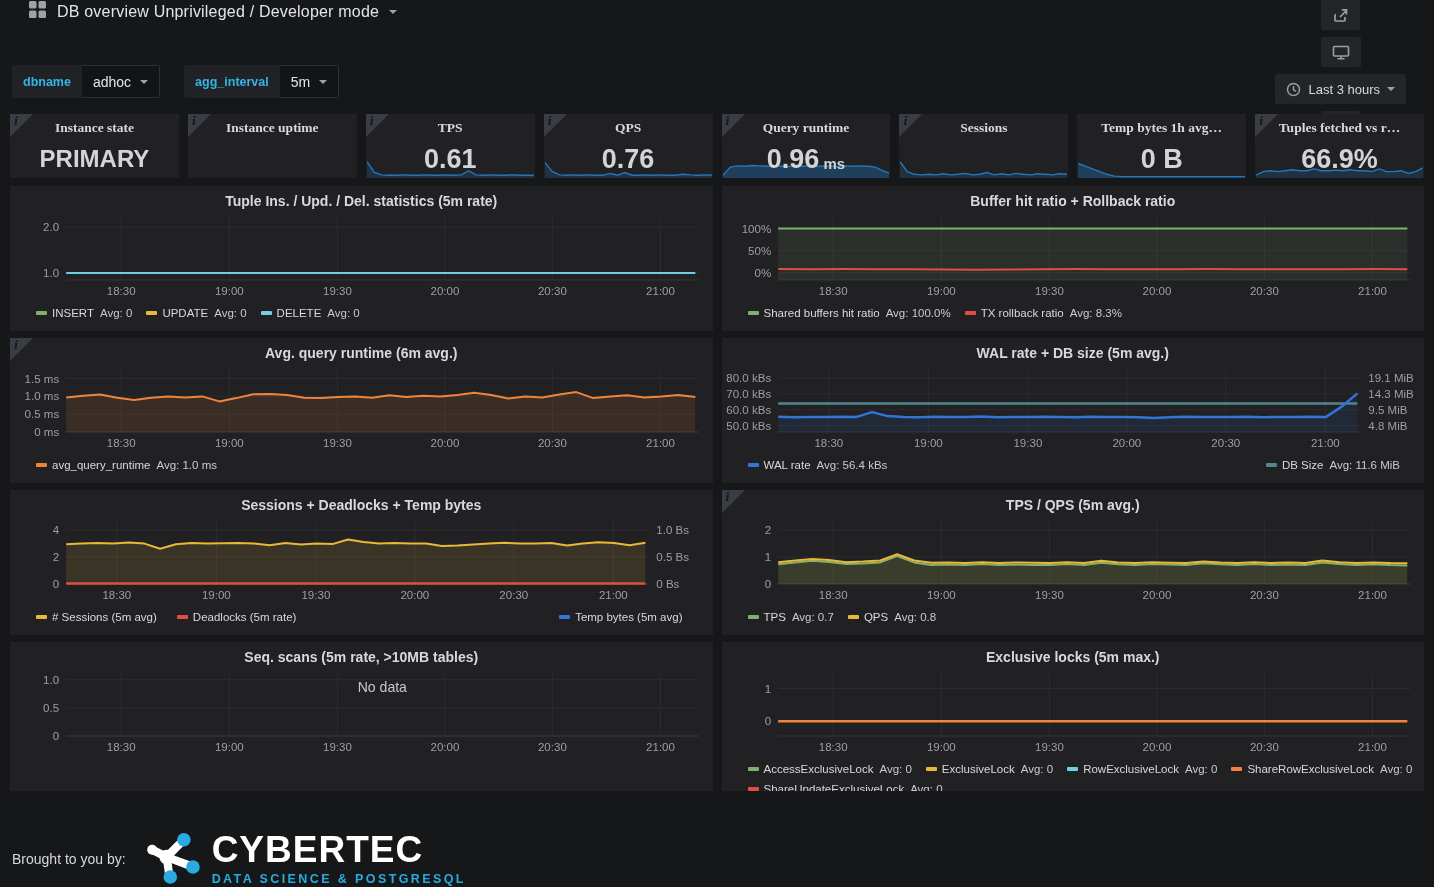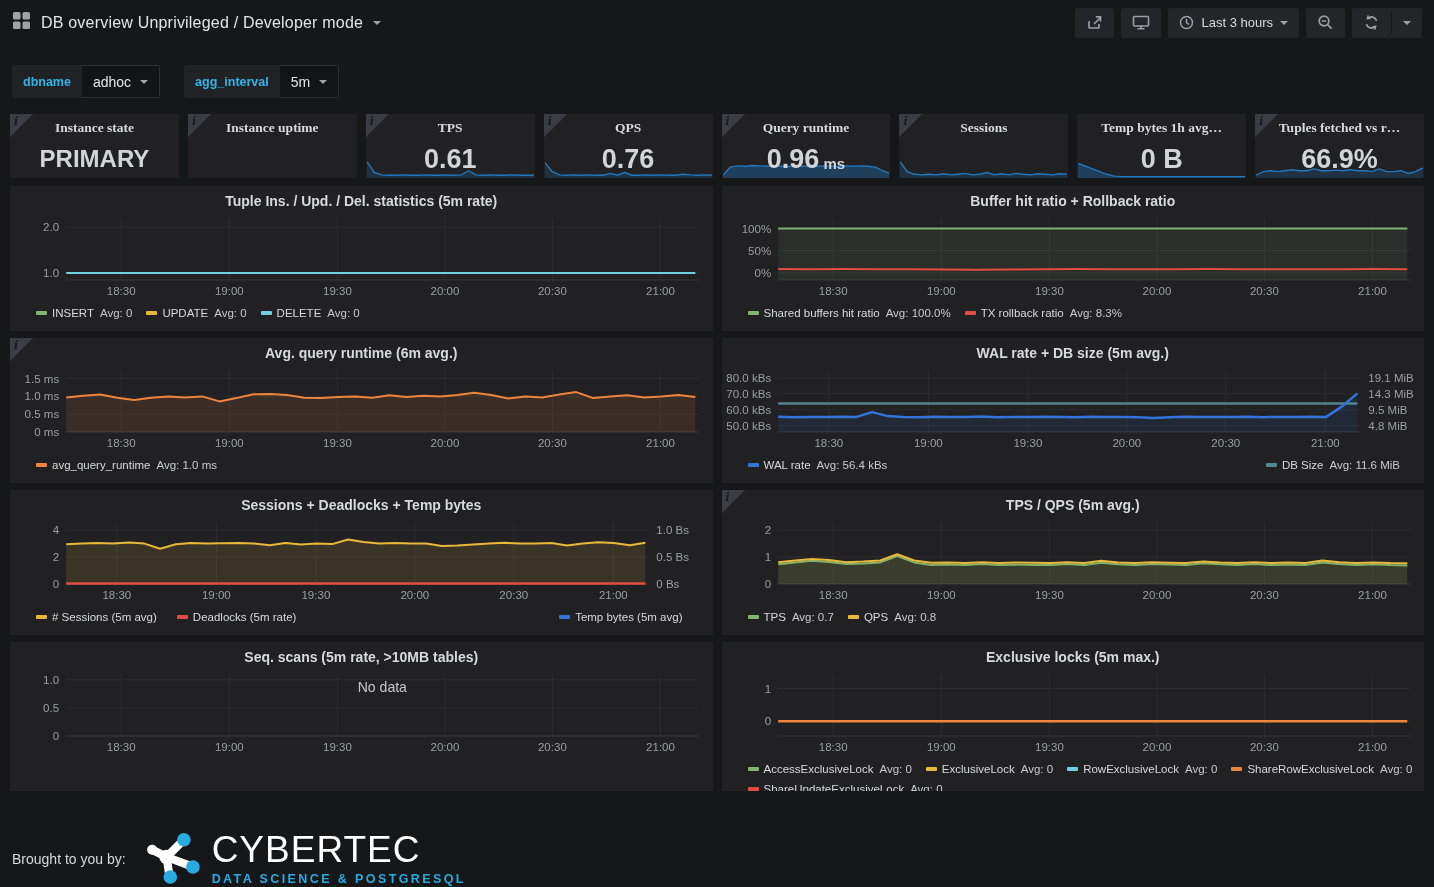--- a/index.html
+++ b/index.html
@@ -1,23 +1,23 @@
 <!DOCTYPE html>
 <html><head>
 <meta charset="utf-8">
 <style>
   * { margin:0; padding:0; box-sizing:border-box; }
   html,body { width:1434px; height:887px; background:#161719; overflow:hidden;
               font-family:"Liberation Sans", sans-serif; color:#d8d9da; }
   
-  .navbar { height:45px; display:flex; align-items:center; justify-content:space-between; padding:0 12px; }
+  .navbar { height:45px; display:flex; align-items:flex-start; justify-content:space-between; padding:0 28px; }
   .nav-left { display:flex; align-items:center; gap:10px; }
   .dash-title { font-size:16px; color:#e3e4e6; letter-spacing:0.2px; cursor:pointer; }
   .caret { width:0; height:0; border-left:4px solid transparent; border-right:4px solid transparent; border-top:4px solid #9fa2a7; display:inline-block; }
-  .nav-right { display:flex; align-items:center; gap:7px; }
+  .nav-right { display:flex; align-items:center; gap:7px;flex-direction:column; }
   .nav-btn { height:30px; background:#242528; border:none; border-radius:2px; display:flex; align-items:center; gap:7px; padding:0 11px; color:#d8d9da; font-size:13px; cursor:pointer; }
   .nav-btn svg { display:block; }
   .split { display:flex; align-items:stretch; background:#242528; border-radius:2px; }
   .split .nav-btn { background:transparent; }
   .split .divider { width:1px; background:#17181a; margin:4px 0; }
   
   .submenu { display:flex; gap:24px; padding:20px 12px 16px 12px; }
   .var-group { display:flex; align-items:stretch; border-radius:2px; overflow:hidden; height:33px; }
   .var-label { background:#202226; color:#33B5E5; font-size:12.5px; font-weight:bold; display:flex; align-items:center; padding:0 11px; }
   .var-value { background:#131417; border:1px solid #2c2f34; border-left:none; color:#e3e4e6; font-size:14px; display:flex; align-items:center; gap:9px; padding:0 11px; cursor:pointer; }
@@ -47,21 +47,21 @@
   .leg-item { display:inline-flex; align-items:center; margin-right:14px; cursor:pointer; }
   .swatch { display:inline-block; width:11px; height:4px; border-radius:1px; margin-right:5px; }
   .leg-name { margin-right:6px; }
   .leg-avg { color:#c9cacc; }
   .leg-right { position:absolute; right:10px; top:3px; }
   
   .footer { display:flex; align-items:center; padding:38px 10px 0 12px; gap:18px; }
   .brought { font-size:14px; color:#d8d9da; }
   .brand-block { display:flex; align-items:center; gap:10px; }
   .brand-text { display:flex; flex-direction:column; }
-  .brand-name { font-size:37px; font-weight:normal; color:#ffffff; letter-spacing:1px; line-height:36px; }
+  .brand-name { font-size:37px; font-weight:bold; color:#ffffff; letter-spacing:1px; line-height:36px; }
   .brand-tag { font-size:12.5px; font-weight:bold; color:#29ABE2; letter-spacing:2.4px; margin-top:4px; }
 </style>
 </head>
 <body>
 
 <div class="navbar">
   <div class="nav-left">
     <span>
       <svg width="19" height="19" viewBox="0 0 19 19">
         <rect x="1" y="1" width="7.5" height="7.5" rx="1.5" fill="#9fa2a7"></rect>

